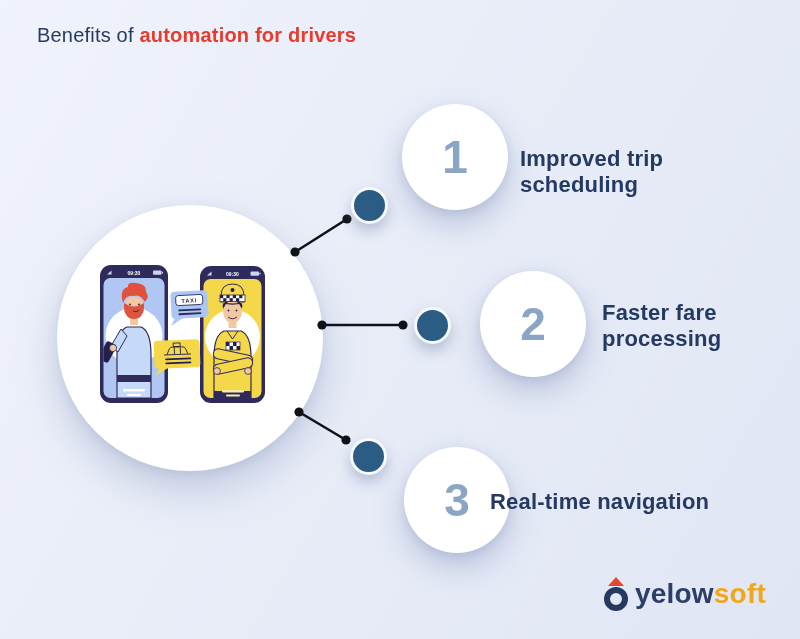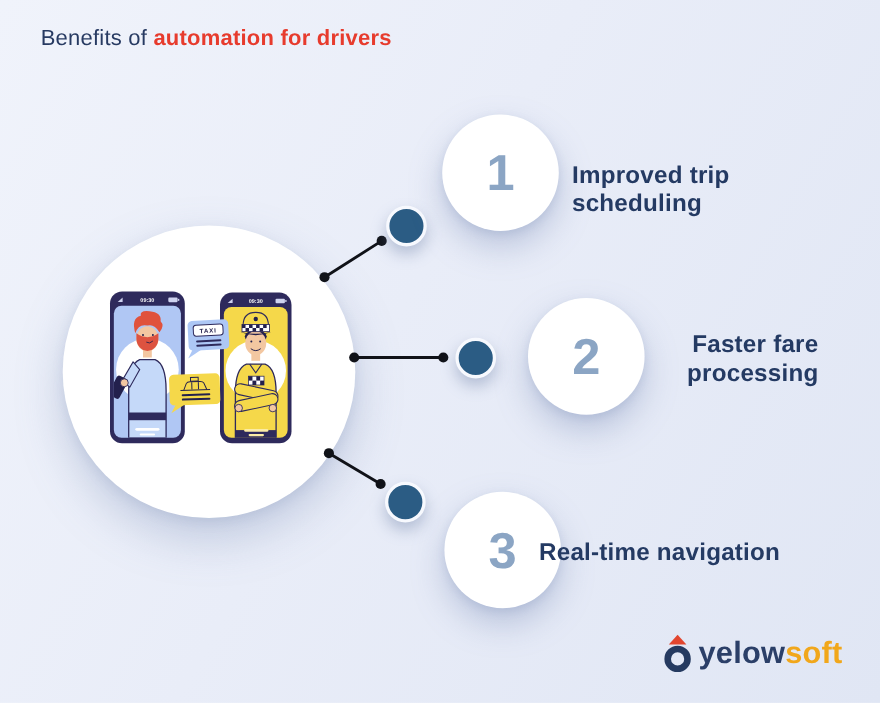--- a/index.html
+++ b/index.html
@@ -37,21 +37,21 @@
     font-size:46px;font-weight:700;color:#8ba5c4;
   }
   .num1{left:402px;top:104px;}
   .num2{left:480px;top:271px;}
   .num3{left:404px;top:447px;}
 
   .benefit-label{
     position:absolute;color:#243a63;font-weight:700;font-size:22px;line-height:1.2;letter-spacing:.2px;
   }
   .label1{left:520px;top:146px;width:172px;}
-  .label2{left:602px;top:300px;width:142px;text-align:right;}
+  .label2{left:602px;top:300px;width:142px;}
   .label3{left:490px;top:489px;width:240px;}
 
   .logo{position:absolute;left:604px;top:577px;display:flex;align-items:center;gap:7px;}
   .logo-mark{display:flex;flex-direction:column;align-items:center;}
   .logo-caret{width:0;height:0;border-left:8px solid transparent;border-right:8px solid transparent;
     border-bottom:9px solid #e2462f;margin-bottom:1px;}
   .logo-ring{width:24px;height:24px;border:6px solid #253a60;border-radius:50%;box-sizing:border-box;}
   .logo-text{font-size:28px;letter-spacing:.2px;white-space:nowrap;}
   .logo-text .lp{color:#2b3f68;font-weight:600;}
   .logo-text .ls{color:#f1a71b;font-weight:800;}

